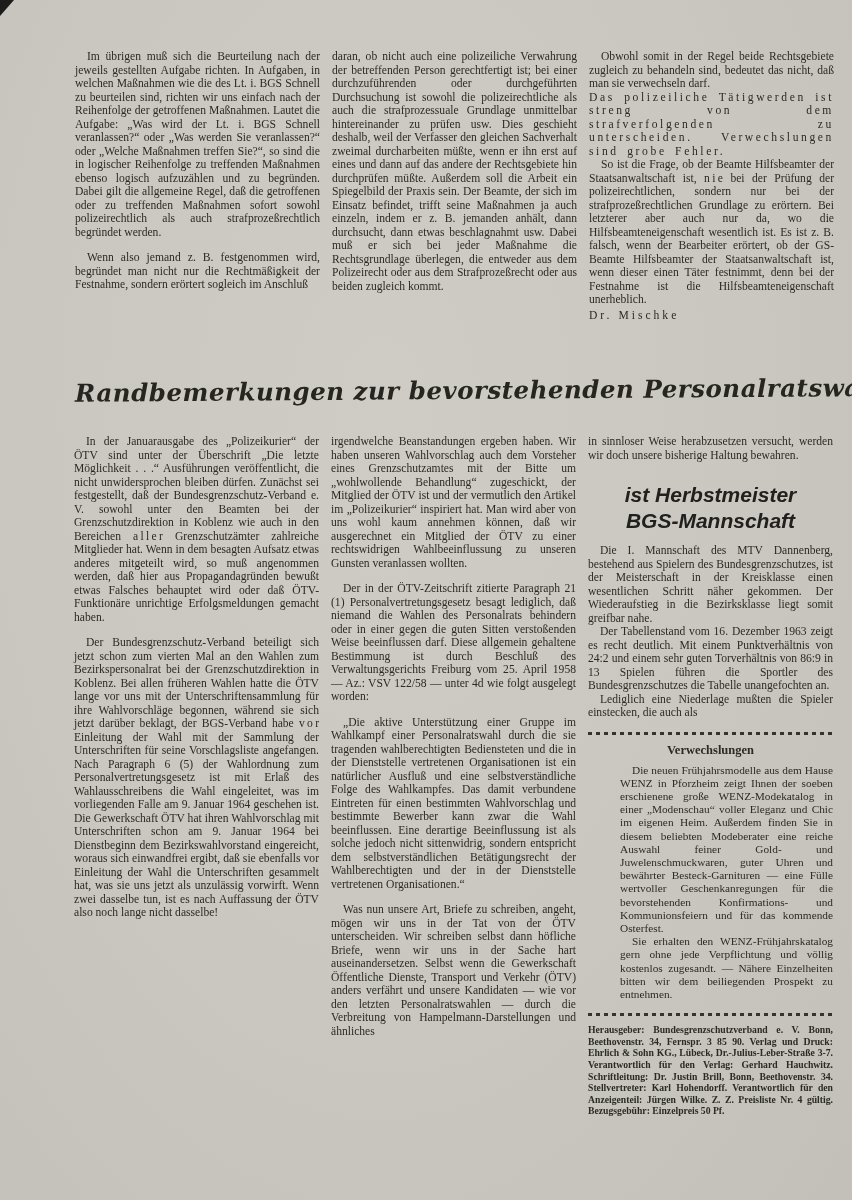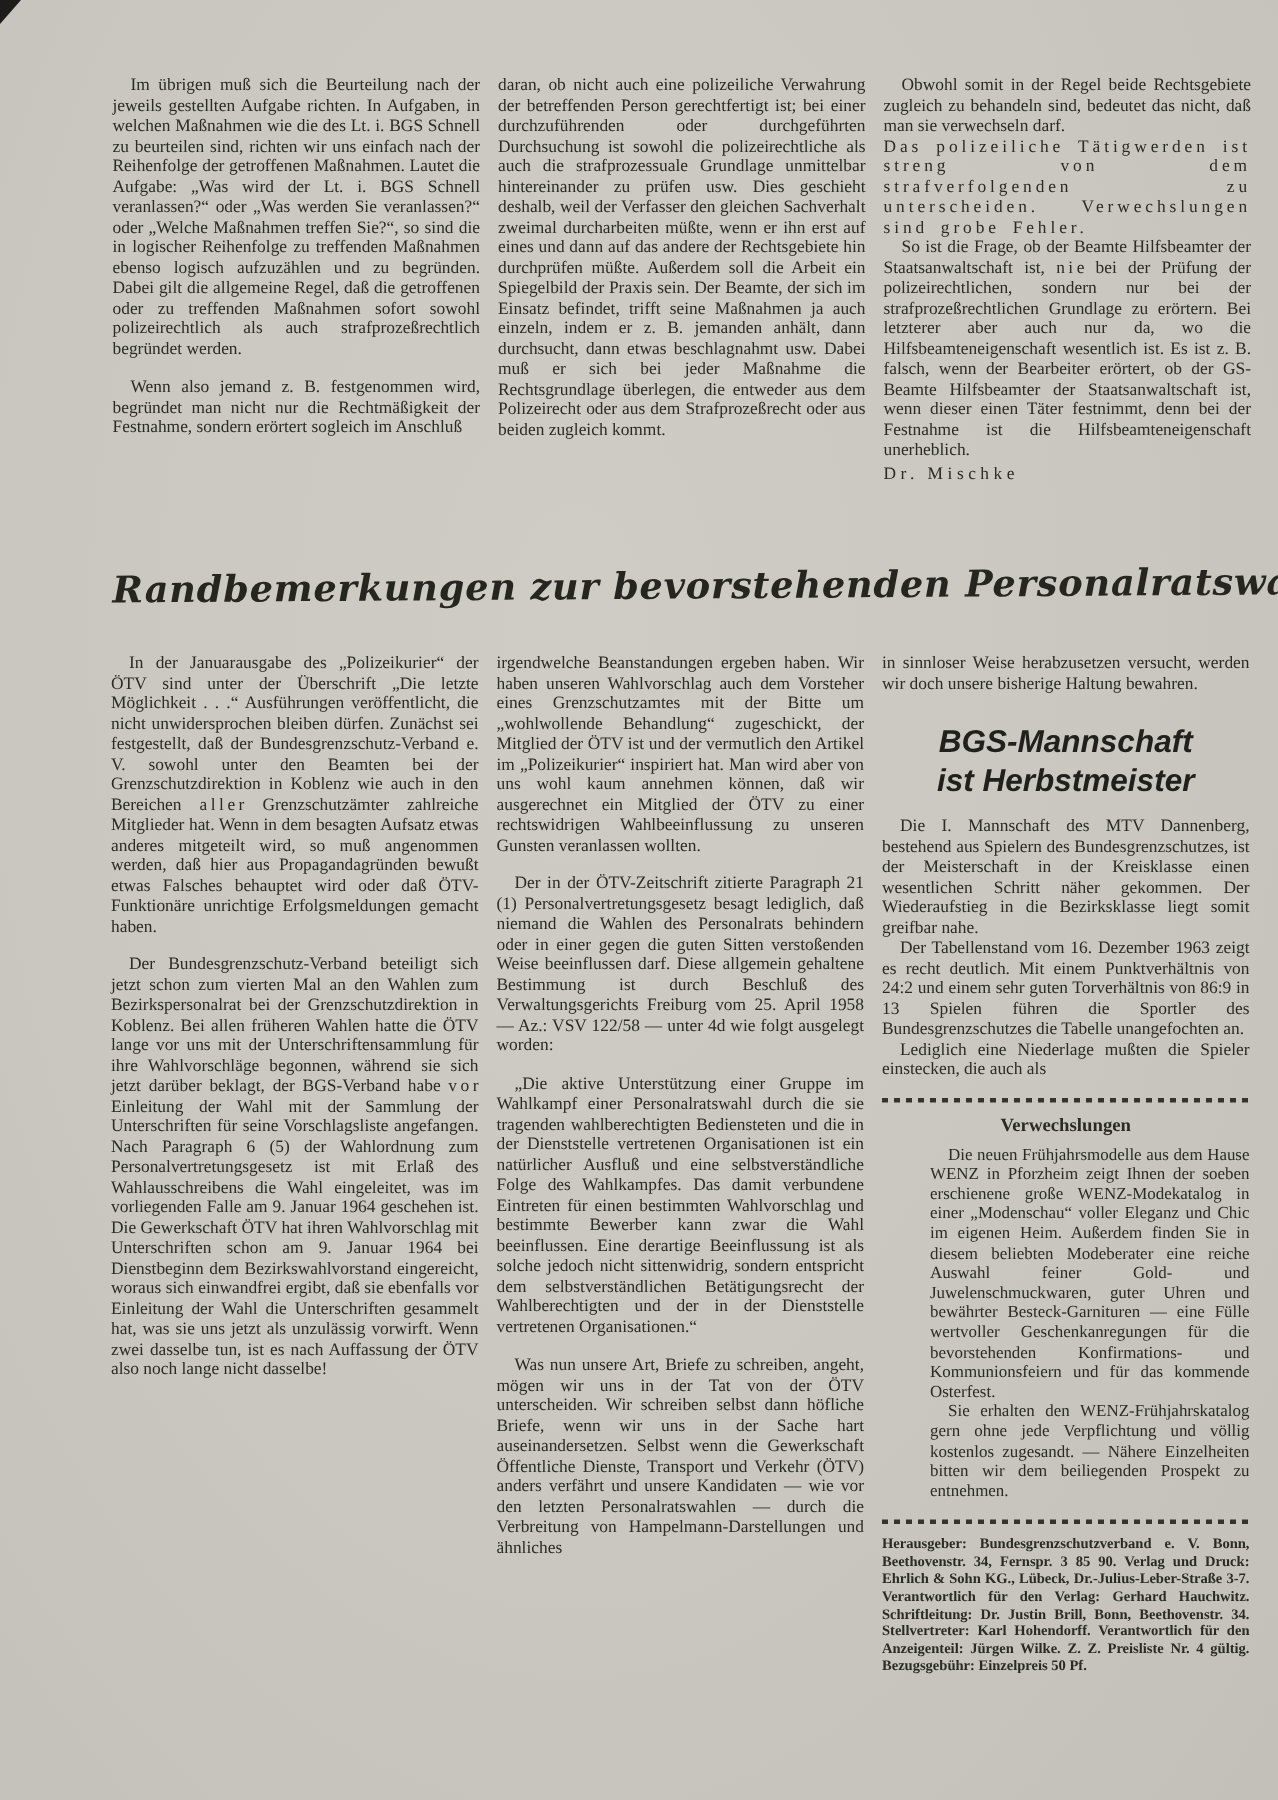--- a/index.html
+++ b/index.html
@@ -117,22 +117,22 @@
       <p>irgendwelche Beanstandungen ergeben haben. Wir haben unseren Wahlvorschlag auch dem Vorsteher eines Grenzschutzamtes mit der Bitte um „wohlwollende Behandlung“ zugeschickt, der Mitglied der ÖTV ist und der vermutlich den Artikel im „Polizeikurier“ inspiriert hat. Man wird aber von uns wohl kaum annehmen können, daß wir ausgerechnet ein Mitglied der ÖTV zu einer rechtswidrigen Wahlbeeinflussung zu unseren Gunsten veranlassen wollten.</p>
       <p class="indent">Der in der ÖTV-Zeitschrift zitierte Paragraph 21 (1) Personalvertretungsgesetz besagt lediglich, daß niemand die Wahlen des Personalrats behindern oder in einer gegen die guten Sitten verstoßenden Weise beeinflussen darf. Diese allgemein gehaltene Bestimmung ist durch Beschluß des Verwaltungsgerichts Freiburg vom 25. April 1958 — Az.: VSV 122/58 — unter 4d wie folgt ausgelegt worden:</p>
       <p class="indent">„Die aktive Unterstützung einer Gruppe im Wahlkampf einer Personalratswahl durch die sie tragenden wahlberechtigten Bediensteten und die in der Dienststelle vertretenen Organisationen ist ein natürlicher Ausfluß und eine selbstverständliche Folge des Wahlkampfes. Das damit verbundene Eintreten für einen bestimmten Wahlvorschlag und bestimmte Bewerber kann zwar die Wahl beeinflussen. Eine derartige Beeinflussung ist als solche jedoch nicht sittenwidrig, sondern entspricht dem selbstverständlichen Betätigungsrecht der Wahlberechtigten und der in der Dienststelle vertretenen Organisationen.“</p>
       <p class="indent">Was nun unsere Art, Briefe zu schreiben, angeht, mögen wir uns in der Tat von der ÖTV unterscheiden. Wir schreiben selbst dann höfliche Briefe, wenn wir uns in der Sache hart auseinandersetzen. Selbst wenn die Gewerkschaft Öffentliche Dienste, Transport und Verkehr (ÖTV) anders verfährt und unsere Kandidaten — wie vor den letzten Personalratswahlen — durch die Verbreitung von Hampelmann-Darstellungen und ähnliches</p>
     </div>
     <div class="col">
       <p>in sinnloser Weise herabzusetzen versucht, werden wir doch unsere bisherige Haltung bewahren.</p>
 
       <div>
         <div class="sports-title">
+          <div>ist Herbstmeister</div>
           <div>BGS-Mannschaft</div>
-          <div>ist Herbstmeister</div>
         </div>
         <p class="indent tight">Die I. Mannschaft des MTV Dannenberg, bestehend aus Spielern des Bundesgrenzschutzes, ist der Meisterschaft in der Kreisklasse einen wesentlichen Schritt näher gekommen. Der Wiederaufstieg in die Bezirksklasse liegt somit greifbar nahe.</p>
         <p class="indent tight">Der Tabellenstand vom 16. Dezember 1963 zeigt es recht deutlich. Mit einem Punktverhältnis von 24:2 und einem sehr guten Torverhältnis von 86:9 in 13 Spielen führen die Sportler des Bundesgrenzschutzes die Tabelle unangefochten an.</p>
         <p class="indent tight">Lediglich eine Niederlage mußten die Spieler einstecken, die auch als</p>
       </div>
 
       <div class="insert-body">
         <div class="dotted-rule"></div>
         <div class="insert-title">Verwechslungen</div>
         <p class="indent tight">Die neuen Frühjahrsmodelle aus dem Hause WENZ in Pforzheim zeigt Ihnen der soeben erschienene große WENZ-Modekatalog in einer „Modenschau“ voller Eleganz und Chic im eigenen Heim. Außerdem finden Sie in diesem beliebten Modeberater eine reiche Auswahl feiner Gold- und Juwelenschmuckwaren, guter Uhren und bewährter Besteck-Garnituren — eine Fülle wertvoller Geschenkanregungen für die bevorstehenden Konfirmations- und Kommunionsfeiern und für das kommende Osterfest.</p>

